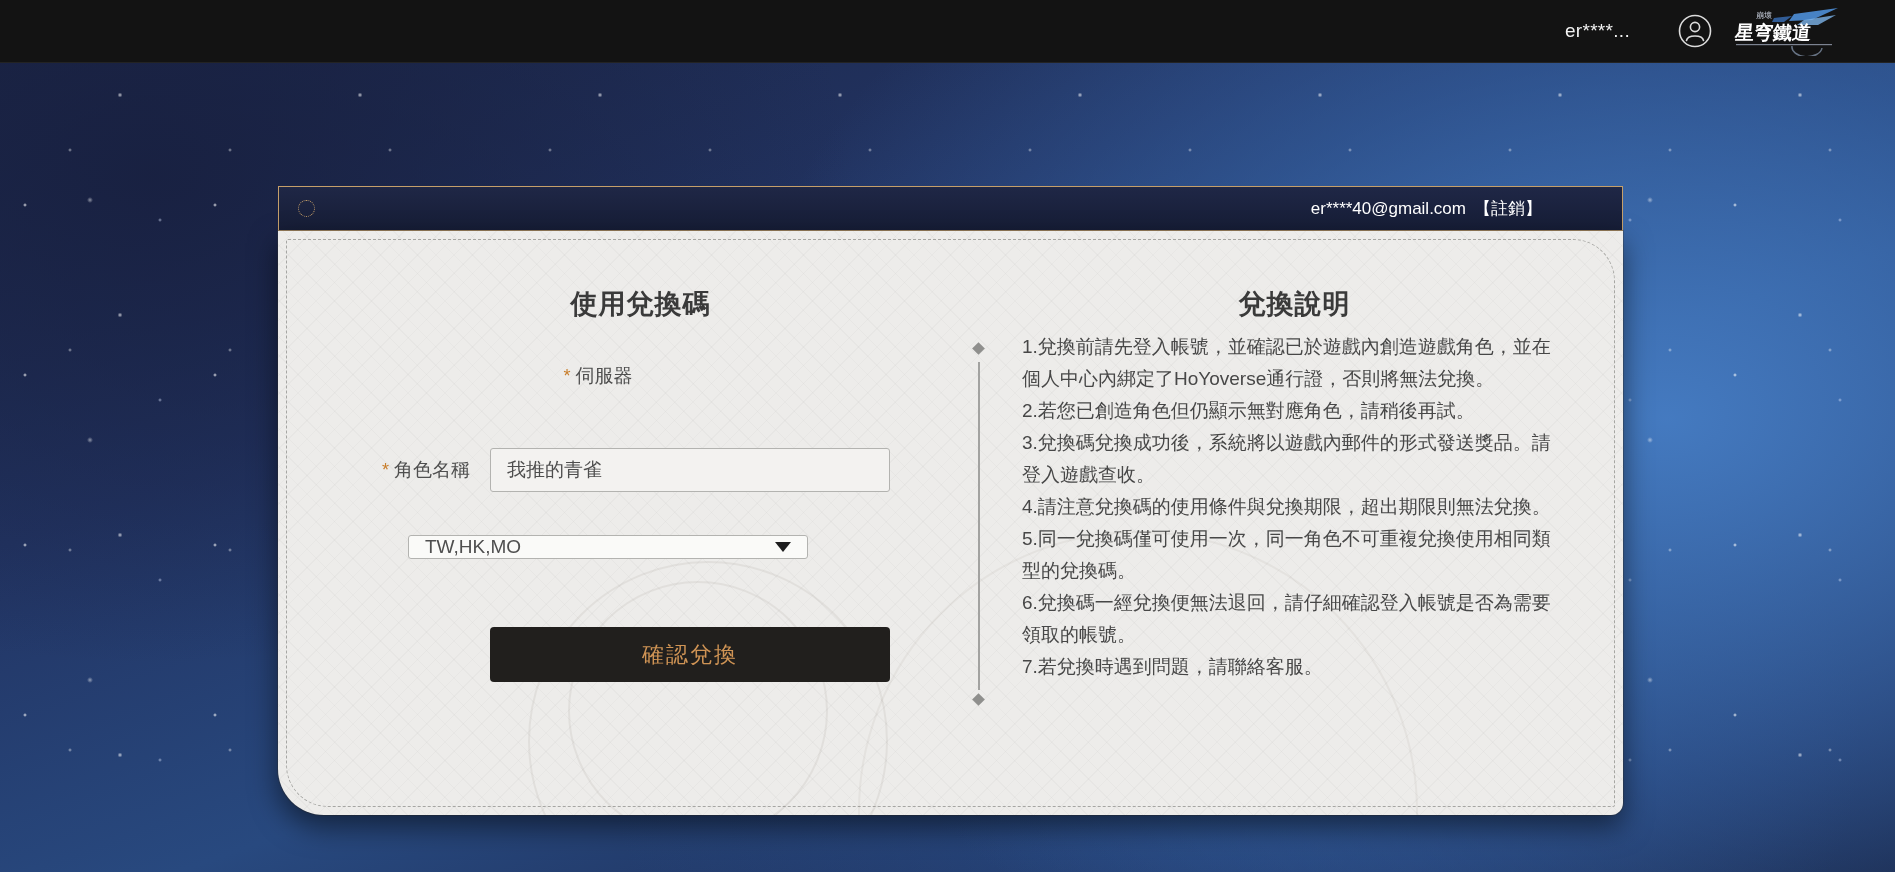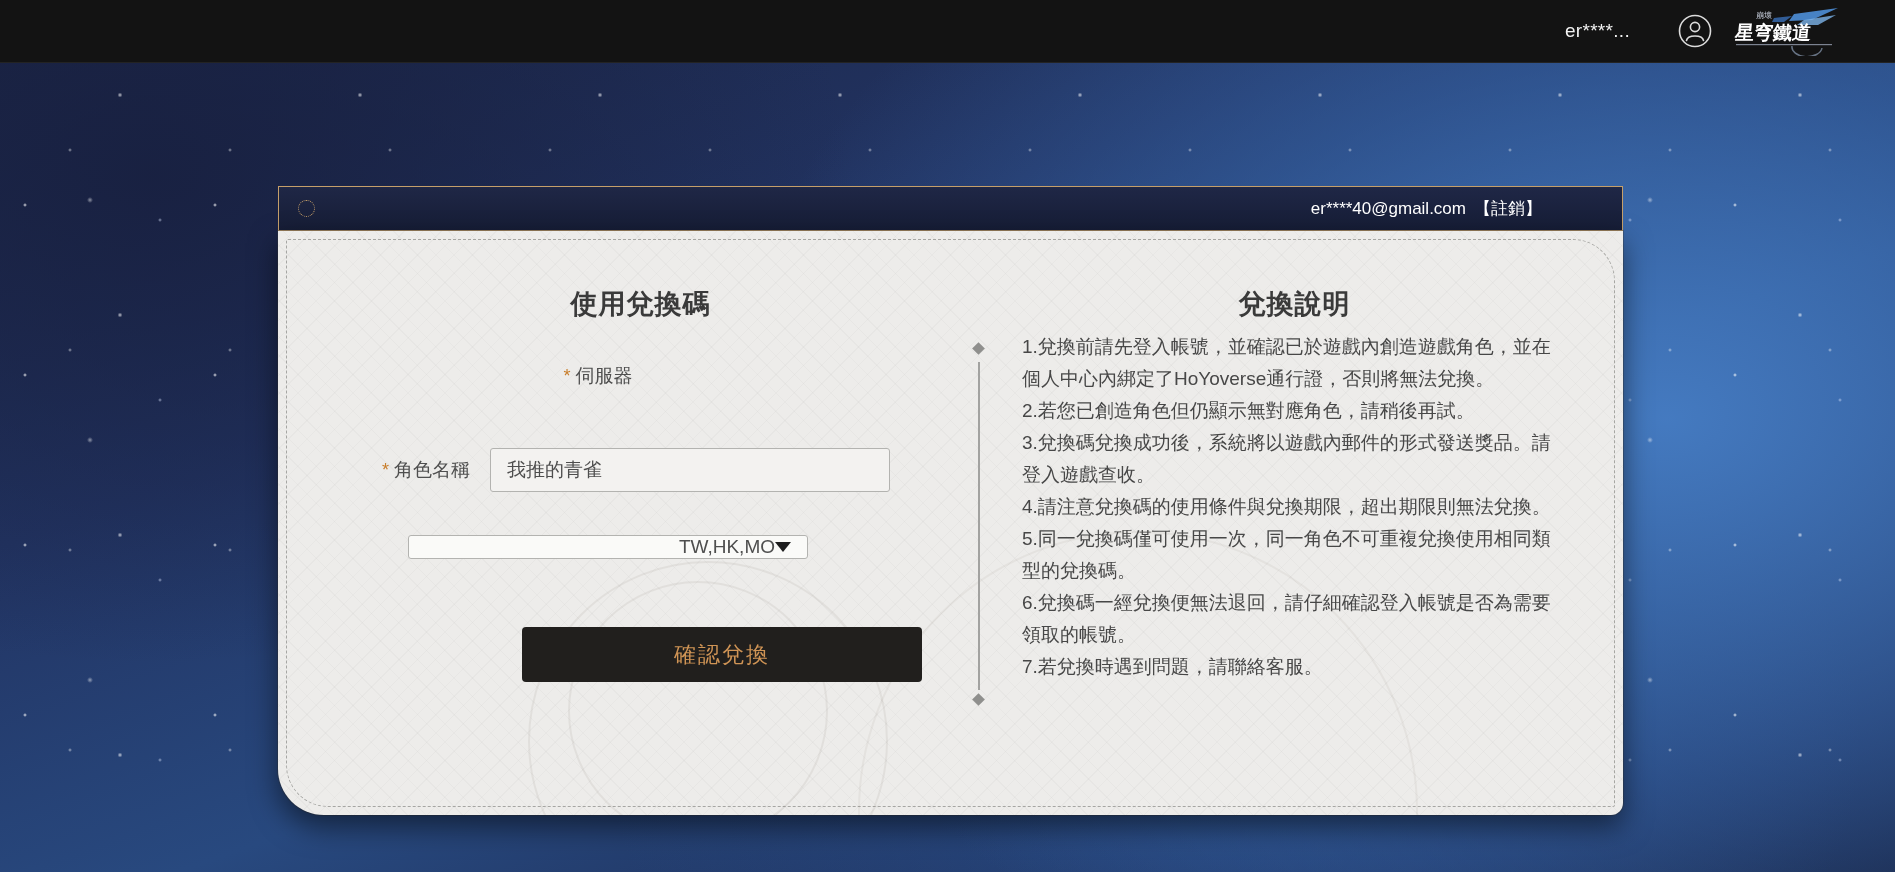--- a/index.html
+++ b/index.html
@@ -66,28 +66,28 @@
 
   
   .form-title { position:absolute; left:110px; top:55px; width:505px; text-align:center;
     font-size:27px; font-weight:bold; color:#3a3a3a; letter-spacing:1px; }
   .form-row { position:absolute; left:20px; width:600px; height:44px; display:flex; align-items:center; }
   .row-server { top:132px;flex-direction:column; } .row-name { top:217px; } .row-code { top:302px; }
   .form-label { flex:0 0 172px; text-align:right; font-size:19px; color:#4f4f4f; }
   .req { color:#c87d2a; margin-right:5px; font-size:18px; }
   .field { margin-left:20px; width:400px; height:44px; border:1px solid #b3b3b0; border-radius:3px;
     font-size:19px; color:#4e4e4e; }
-  .select-box { background:#fafaf8; display:flex; align-items:center; padding:0 16px; cursor:pointer;text-align:right; }
+  .select-box { background:#fafaf8; display:flex; align-items:center; padding:0 16px; cursor:pointer; }
   .select-box .sel-value { flex:1; }
   .caret { width:0; height:0; border-left:8px solid transparent; border-right:8px solid transparent;
     border-top:10px solid #1d1d1d; }
   input.field { background:#f3f2f0; padding:14px 16px; outline:none; font-family:inherit; }
   .submit-btn { position:absolute; left:212px; top:396px; width:400px; height:55px;
     background:#211f1d; border:none; border-radius:4px; cursor:pointer;
-    color:#d09455; font-size:22px; letter-spacing:2px; font-family:inherit;margin-left:32px; }
+    color:#d09455; font-size:22px; letter-spacing:2px; font-family:inherit; }
 
   
   .divider { position:absolute; left:694px; top:0; width:14px; height:100%; pointer-events:none; }
   .divider .line { position:absolute; left:6px; top:131px; width:2px; height:328px; background:#a2a2a0; }
   .divider .dia { position:absolute; left:2px; width:9px; height:9px; background:#8f8f8d;
     transform:rotate(45deg); }
   .divider .dia.top { top:113px; } .divider .dia.bot { top:464px; }
 
   
   .inst-title { position:absolute; left:744px; top:55px; width:545px; text-align:center;

